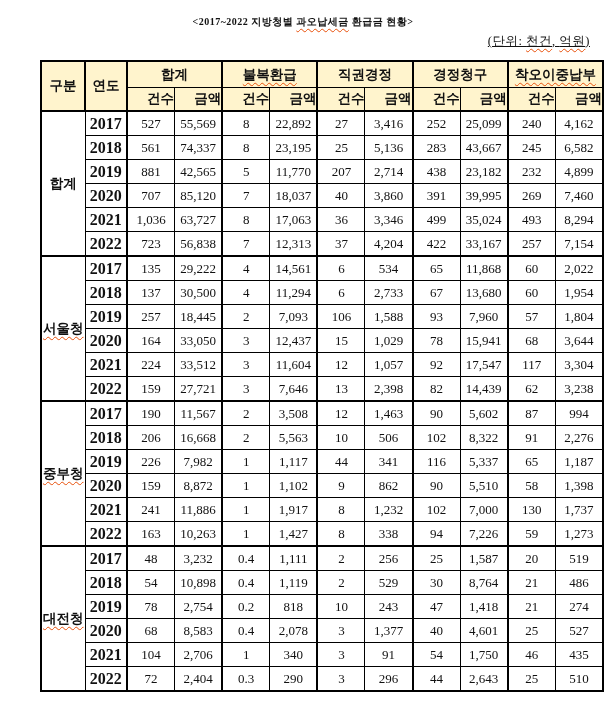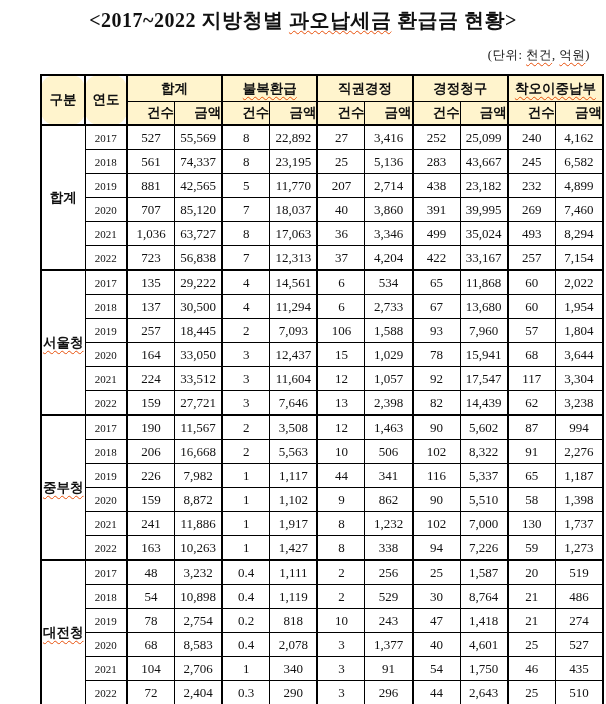--- a/index.html
+++ b/index.html
@@ -8,26 +8,27 @@
     --squiggle:#E8500A;
     --text:#111111;
   }
   html,body{margin:0;padding:0;}
   body{
     width:606px;height:704px;overflow:hidden;background:#ffffff;
     font-family:"Liberation Serif","DejaVu Serif",serif;color:var(--text);
   }
   .page{position:relative;width:606px;height:704px;}
   .title{
-    padding-top:7px;text-align:center;font-weight:bold;font-size:20px;
+    padding-top:15px;text-align:center;font-weight:bold;font-size:10px;
     letter-spacing:0.5px;white-space:nowrap;
   }
   .unit-note{
-    margin-top:13px;margin-right:16px;text-align:right;font-size:12.5px;
+    margin-top:4px;margin-right:16px;text-align:right;font-size:12.5px;
     letter-spacing:0.5px;
+    text-decoration:underline;
   }
   .sp{ 
     text-decoration:underline wavy var(--squiggle);
     text-decoration-thickness:1px;
     text-underline-offset:3px;
   }
   table.refund{
     margin:10px 0 0 40px;width:564px;border-collapse:collapse;table-layout:fixed;
     border:2px solid var(--border);
   }
@@ -35,24 +36,24 @@
   col.c-year{width:42px;}
   th,td{
     border:1px solid var(--border);text-align:center;vertical-align:middle;
     padding:0;overflow:hidden;white-space:nowrap;
   }
   thead th{
     background:var(--header-bg);font-weight:bold;font-size:13.5px;
   }
   tr.h-groups th{height:25px;}
   tr.h-sub th{height:22px;border-bottom:2px solid var(--border);text-align:right;}
-  th.corner{border-bottom:2px solid var(--border);border-radius:14px;}
+  th.corner{border-bottom:2px solid var(--border);}
   .gl{border-left:2px solid var(--border);} 
   tbody td{height:23px;font-size:13px;}
-  tbody td.year{font-weight:normal;font-size:11px;border-radius:7px;}
+  tbody td.year{font-weight:bold;font-size:16px;border-radius:7px;}
   tbody td.region{font-weight:bold;font-size:13.5px;}
   tbody tr.group-start td{border-top:2px solid var(--border);}
 </style>
 </head>
 <body>
 
 <div class="page">
 
   <div class="title"><span>&lt;2017~2022 지방청별 </span><span class="sp">과오납세금</span><span> 환급금 현황&gt;</span></div>
 

